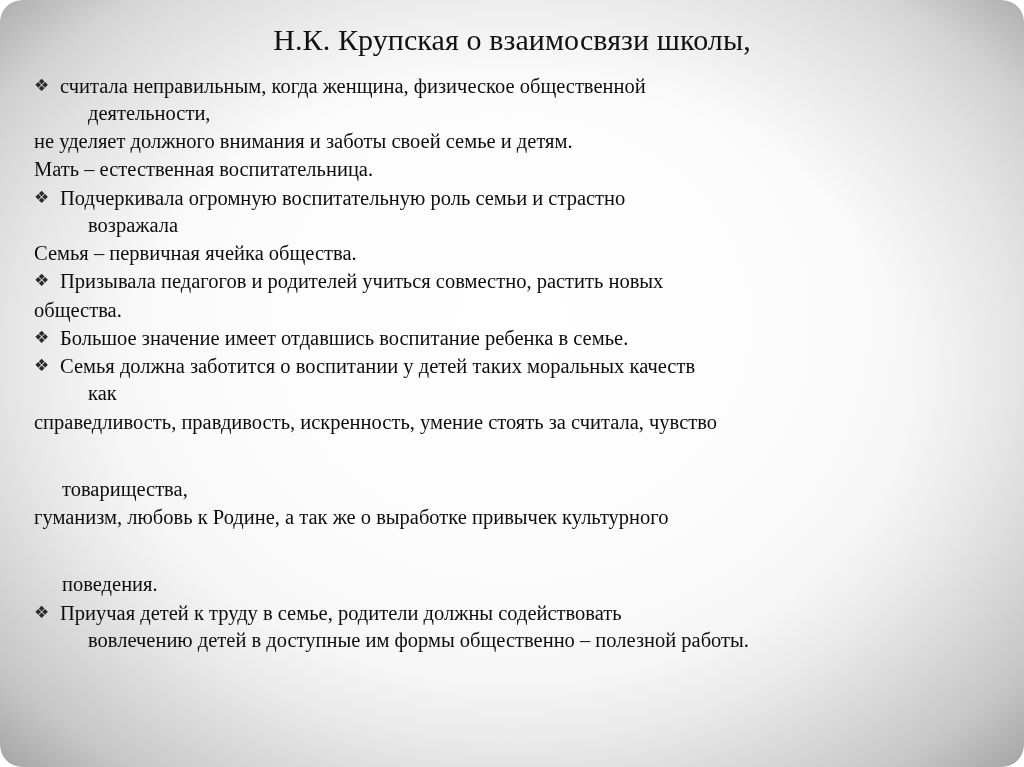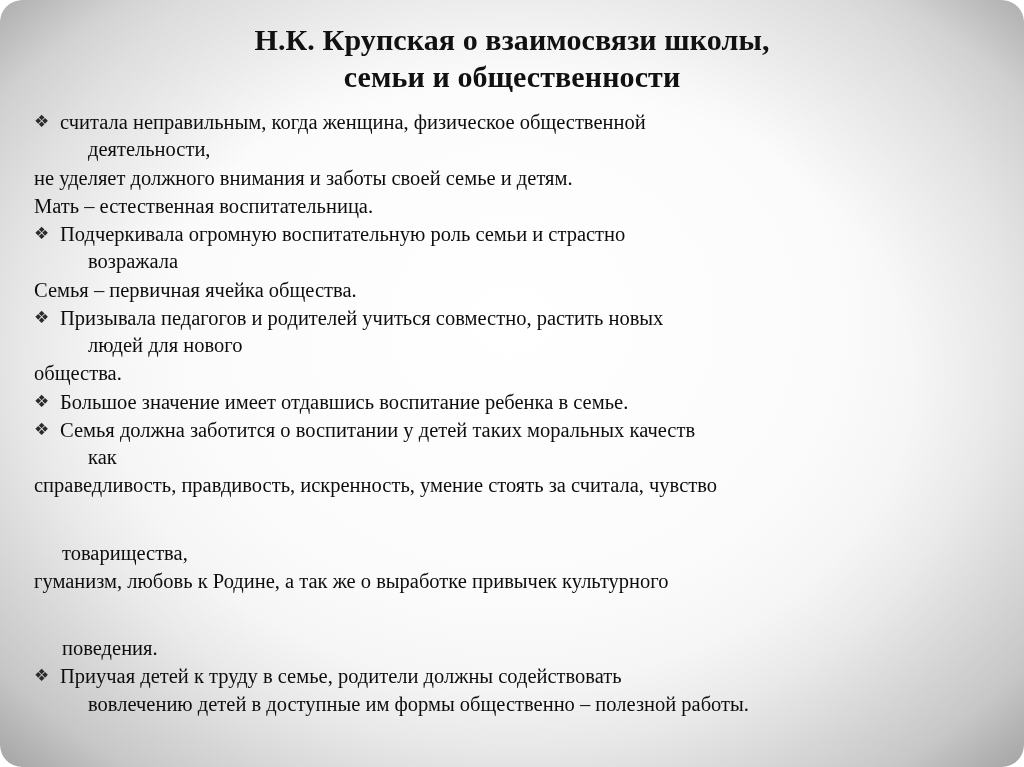--- a/index.html
+++ b/index.html
@@ -37,21 +37,21 @@
   }
 
   .content {
     position: relative;
     z-index: 2;
     padding: 18px 34px 0 34px;
   }
 
   .slide-title {
     text-align: center;
-    font-weight: bold;
+    font-weight: normal;
     font-size: 30px;
     line-height: 1.22;
     color: #111111;
     margin: 4px 0 14px 0;
     letter-spacing: 0.1px;
   }
 
   .body-block {
     font-size: 20.5px;
     line-height: 1.33;
@@ -95,21 +95,20 @@
   }
 </style>
 </head>
 <body>
 
 <div class="slide">
   <div class="content">
 
     <div class="slide-title">
       <div>Н.К. Крупская о взаимосвязи школы,</div>
-      <div>семьи и общественности</div>
     </div>
 
     <div class="body-block">
 
       <div class="bullet-line">
         <div class="bullet-mark">❖</div>
         <div class="bullet-text">
           <span>считала неправильным, когда женщина, физическое общественной</span>
           <span class="wrap">деятельности,</span>
         </div>
@@ -127,21 +126,20 @@
         </div>
       </div>
 
 
       <div class="bold-line">Семья – первичная ячейка общества.</div>
 
       <div class="bullet-line">
         <div class="bullet-mark">❖</div>
         <div class="bullet-text">
           <span>Призывала педагогов и родителей учиться совместно, растить новых</span>
-          <span class="wrap">людей для нового</span>
         </div>
       </div>
 
       <div class="plain-line">общества.</div>
 
       <div class="bullet-line">
         <div class="bullet-mark">❖</div>
         <div class="bullet-text">
           <span>Большое значение имеет отдавшись воспитание ребенка в семье.</span>
         </div>

